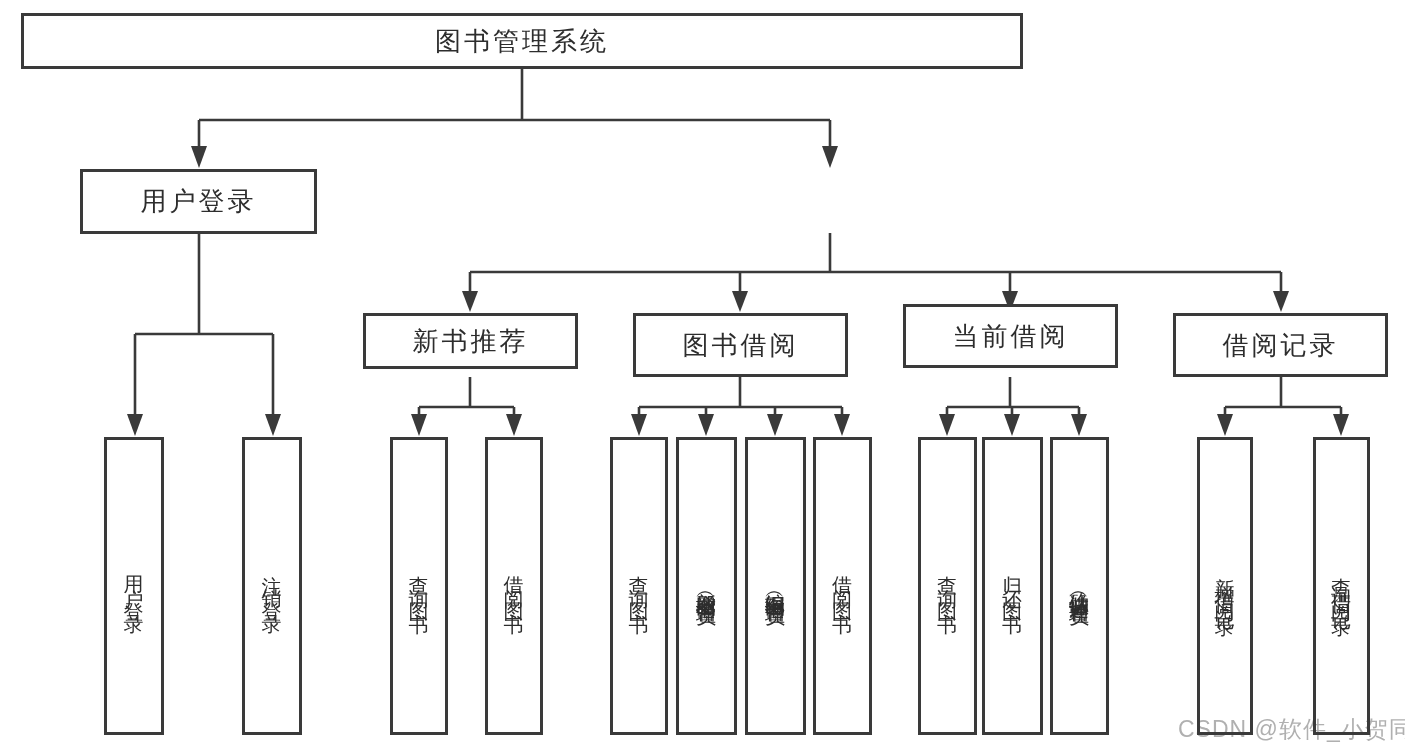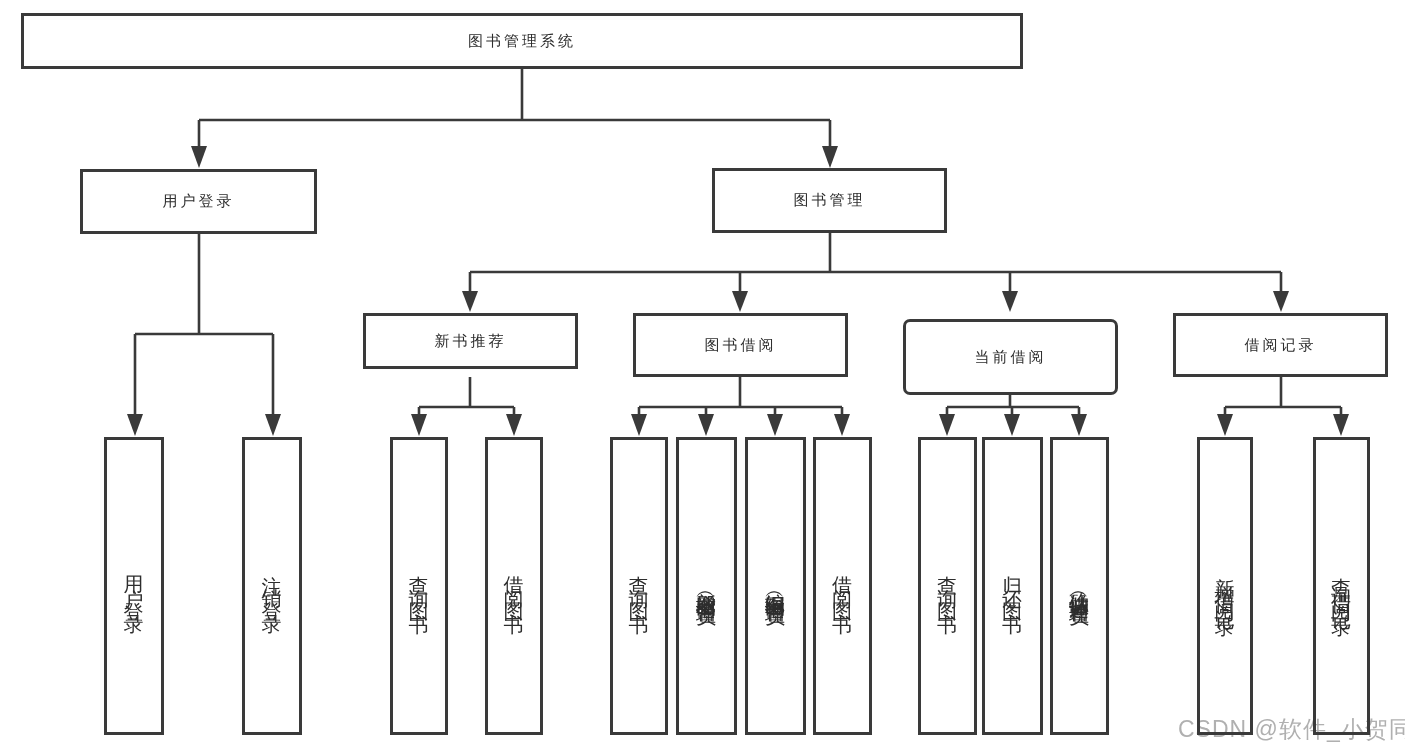--- a/index.html
+++ b/index.html
@@ -21,21 +21,21 @@
     position: absolute;
     box-sizing: border-box;
     border: 3px solid #3a3a3a;
     background: #ffffff;
     display: flex;
     align-items: center;
     justify-content: center;
     color: #2d2d2d;
   }
   .h-label {
-    font-size: 15px;
+    font-size: 26px;
     letter-spacing: 3px;
     white-space: nowrap;
   }
   .leaf .v-label {
     writing-mode: vertical-rl;
     text-orientation: mixed;
     font-size: 20px;
     line-height: 1;
     white-space: nowrap;
   }
@@ -102,31 +102,28 @@
     </g>
   </svg>
 
   <div class="node" style="left:21px; top:13px; width:1002px; height:56px;">
     <span class="h-label">图书管理系统</span>
   </div>
 
   <div class="node" style="left:80px; top:169px; width:237px; height:65px;">
     <span class="h-label">用户登录</span>
   </div>
-  <div class="node" style="left:712px; top:168px; width:235px; height:65px;">
-    <span class="h-label">图书管理</span>
-  </div>
 
   <div class="node" style="left:363px; top:313px; width:215px; height:56px;">
     <span class="h-label">新书推荐</span>
   </div>
   <div class="node" style="left:633px; top:313px; width:215px; height:64px;text-align:center;">
     <span class="h-label">图书借阅</span>
   </div>
-  <div class="node" style="left:903px; top:319px; width:215px; height:76px;border-radius:7px;">
+  <div class="node" style="left:903px; top:304px; width:215px; height:64px;">
     <span class="h-label">当前借阅</span>
   </div>
   <div class="node" style="left:1173px; top:313px; width:215px; height:64px;">
     <span class="h-label">借阅记录</span>
   </div>
 
   <div class="node leaf ls4" style="left:104px; top:437px; width:60px; height:298px;">
     <span class="v-label">用户登录</span>
   </div>
   <div class="node leaf ls4" style="left:242px; top:437px; width:60px; height:298px;">

